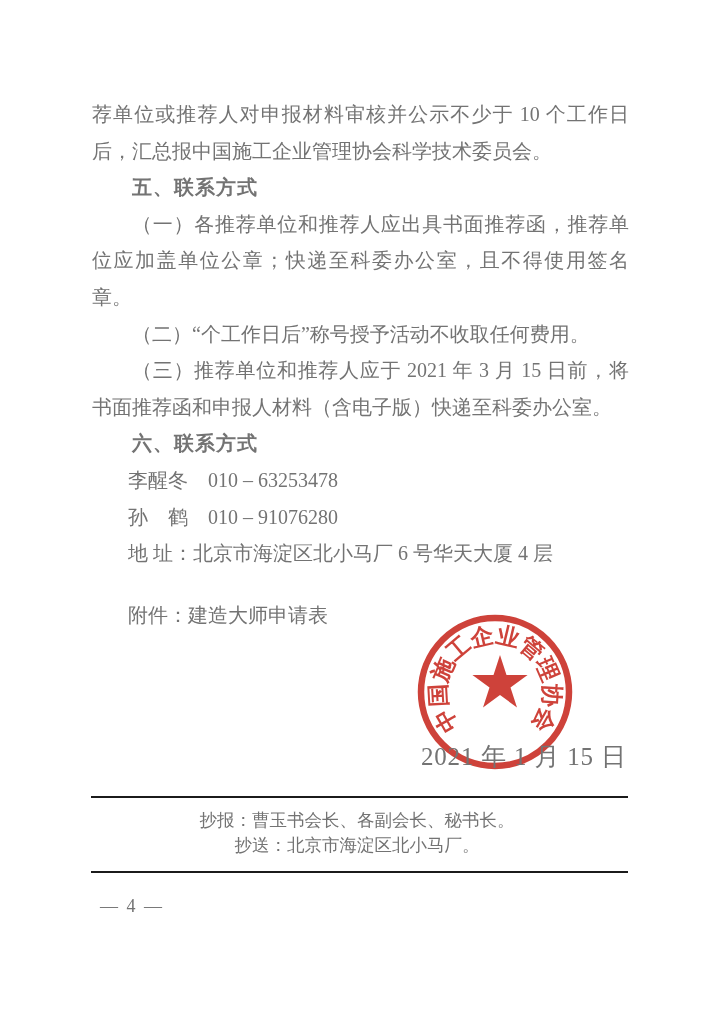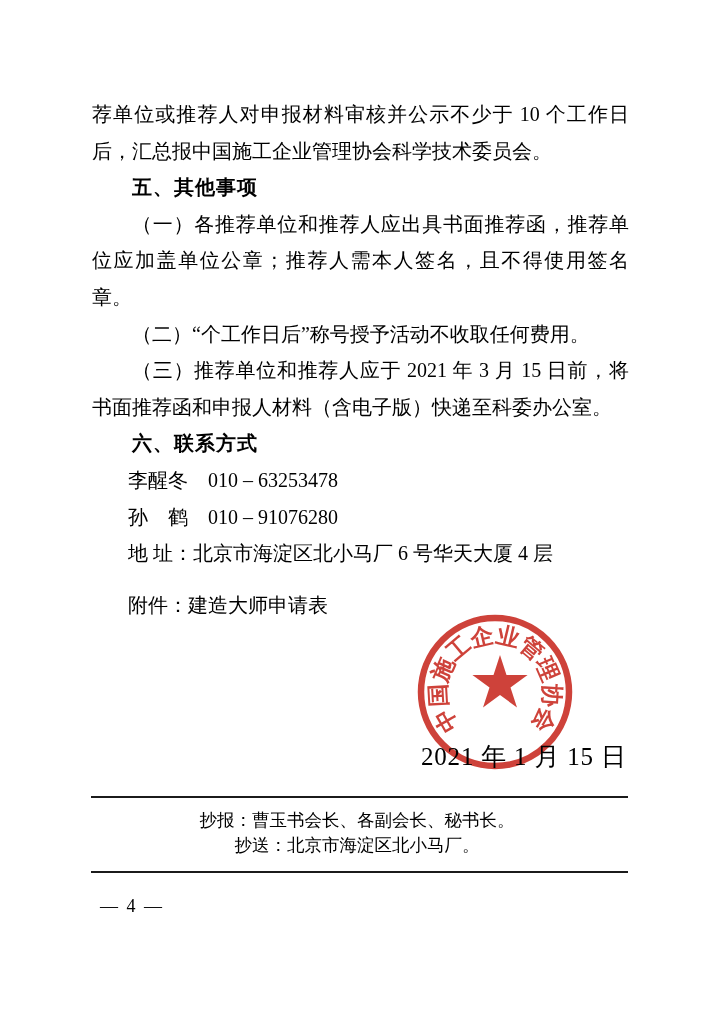--- a/index.html
+++ b/index.html
@@ -3,41 +3,41 @@
 <meta charset="utf-8">
 <style>
   html,body{margin:0;padding:0;background:#888;}
   .page{
     position:relative;
     width:723px;height:1024px;
     background:#ffffff;
     margin:0 auto;
     overflow:hidden;
     font-family:"Liberation Serif","DejaVu Serif",serif;
-    color:#000000;
+    color:#737373;
   }
   .content{
     position:absolute;
     left:92px;top:96px;width:537px;
     font-size:20px;line-height:36.6px;
     text-align:justify;
     text-justify:inter-ideograph;
   }
   .para{margin:0;}
   .para.indent{text-indent:2em;}
   .para.small-indent{text-indent:1.8em;}
   .heading{
     margin:0;
     text-indent:2em;
     font-family:"Liberation Sans","DejaVu Sans",sans-serif;
     font-weight:bold;
     font-size:20px;
     letter-spacing:1px;
   }
-  .attachment{margin-top:15px;}
+  .attachment{margin-top:25px;}
   .seal-svg{
     position:absolute;left:400px;top:597px;
     width:190px;height:190px;
     mix-blend-mode:multiply;
     opacity:.88;
   }
   .seal-char{
     font-family:"Liberation Serif","DejaVu Serif",serif;
     font-size:23px;font-weight:bold;
   }
@@ -65,22 +65,22 @@
     font-size:18px;letter-spacing:2px;white-space:nowrap;
   }
 </style>
 </head>
 <body>
 
 <div class="page">
 
   <div class="content">
     <p class="para">荐单位或推荐人对申报材料审核并公示不少于 10 个工作日后，汇总报中国施工企业管理协会科学技术委员会。</p>
-    <p class="heading">五、其他事项</p>
-    <p class="para indent">（一）各推荐单位和推荐人应出具书面推荐函，推荐单位应加盖单位公章；推荐人需本人签名，且不得使用签名章。</p>
+    <p class="heading">五、联系方式</p>
+    <p class="para indent">（一）各推荐单位和推荐人应出具书面推荐函，推荐单位应加盖单位公章；快递至科委办公室，且不得使用签名章。</p>
     <p class="para indent">（二）“个工作日后”称号授予活动不收取任何费用。</p>
     <p class="para indent">（三）推荐单位和推荐人应于 2021 年 3 月 15 日前，将书面推荐函和申报人材料（含电子版）快递至科委办公室。</p>
     <p class="heading">六、联系方式</p>
     <p class="para small-indent">李醒冬　010 – 63253478</p>
     <p class="para small-indent">孙　鹤　010 – 91076280</p>
     <p class="para small-indent">地 址：北京市海淀区北小马厂 6 号华天大厦 4 层</p>
     <p class="para small-indent attachment">附件：建造大师申请表</p>
   </div>
 
   <svg class="seal-svg" viewBox="0 0 190 190">

